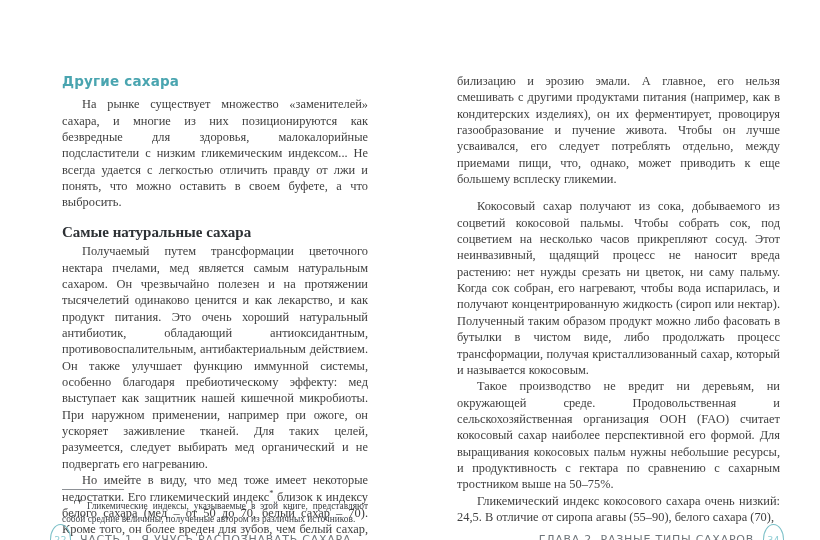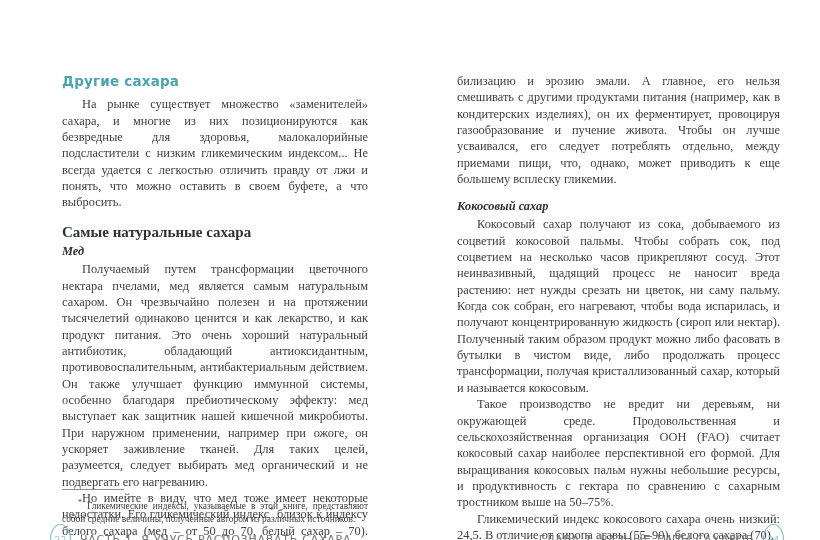--- a/index.html
+++ b/index.html
@@ -147,21 +147,20 @@
     <div class="col-body">
 
       <h2 class="section-heading">Другие сахара</h2>
 
       <p class="body">На рынке существует множество «заменителей» сахара, и многие из них позиционируются как безвредные для здоровья, малокалорийные подсластители с низким гликемическим индексом... Не всегда удается с легкостью отличить правду от лжи и понять, что можно оставить в своем буфете, а что выбросить.</p>
 
       <div class="heading-gap"></div>
 
       <h3 class="sub-heading">Самые натуральные сахара</h3>
 
-      <h4 class="italic-heading">Мед</h4>
 
       <p class="body">Получаемый путем трансформации цветочного нектара пчелами, мед является самым натуральным сахаром. Он чрезвычайно полезен и на протяжении тысячелетий одинаково ценится и как лекарство, и как продукт питания. Это очень хороший натуральный антибиотик, обладающий антиоксидантным, противовоспалительным, антибактериальным действием. Он также улучшает функцию иммунной системы, особенно благодаря пребиотическому эффекту: мед выступает как защитник нашей кишечной микробиоты. При наружном применении, например при ожоге, он ускоряет заживление тканей. Для таких целей, разумеется, следует выбирать мед органический и не подвергать его нагреванию.</p>
 
       <p class="body"><span>Но имейте в виду, что мед тоже имеет некоторые недостатки. Его гликемический индекс</span><span class="fn-ref">*</span><span> близок к индексу белого сахара (мед – от 50 до 70, белый сахар – 70). Кроме того, он более вреден для зубов, чем белый сахар, поскольку вызывает сенси-</span></p>
 
     </div>
 
     <div class="footnote-wrap">
       <div class="footnote-rule"></div>
       <p class="footnote-text"><span class="fn-marker">*</span> <span>Гликемические индексы, указываемые в этой книге, представляют собой средние величины, полученные автором из различных источников.</span></p>
@@ -174,21 +173,20 @@
   </div>
 
   <div class="page page-right">
     <div class="col-body">
 
       <p class="body cont">билизацию и эрозию эмали. А главное, его нельзя смешивать с другими продуктами питания (например, как в кондитерских изделиях), он их ферментирует, провоцируя газообразование и пучение живота. Чтобы он лучше усваивался, его следует потреблять отдельно, между приемами пищи, что, однако, может приводить к еще большему всплеску гликемии.</p>
 
 
       <div class="heading-gap"></div>
 
-      <h4 class="italic-heading">Кокосовый сахар</h4>
 
       <p class="body">Кокосовый сахар получают из сока, добываемого из соцветий кокосовой пальмы. Чтобы собрать сок, под соцветием на несколько часов прикрепляют сосуд. Этот неинвазивный, щадящий процесс не наносит вреда растению: нет нужды срезать ни цветок, ни саму пальму. Когда сок собран, его нагревают, чтобы вода испарилась, и получают концентрированную жидкость (сироп или нектар). Полученный таким образом продукт можно либо фасовать в бутылки в чистом виде, либо продолжать процесс трансформации, получая кристаллизованный сахар, который и называется кокосовым.</p>
 
       <p class="body">Такое производство не вредит ни деревьям, ни окружающей среде. Продовольственная и сельскохозяйственная организация ООН (FAO) считает кокосовый сахар наиболее перспективной его формой. Для выращивания кокосовых пальм нужны небольшие ресурсы, и продуктивность с гектара по сравнению с сахарным тростником выше на 50–75%.</p>
 
       <p class="body">Гликемический индекс кокосового сахара очень низкий: 24,5. В отличие от сиропа агавы (55–90), белого сахара (70),</p>
 
     </div>
 
     <div class="footer footer-right">

